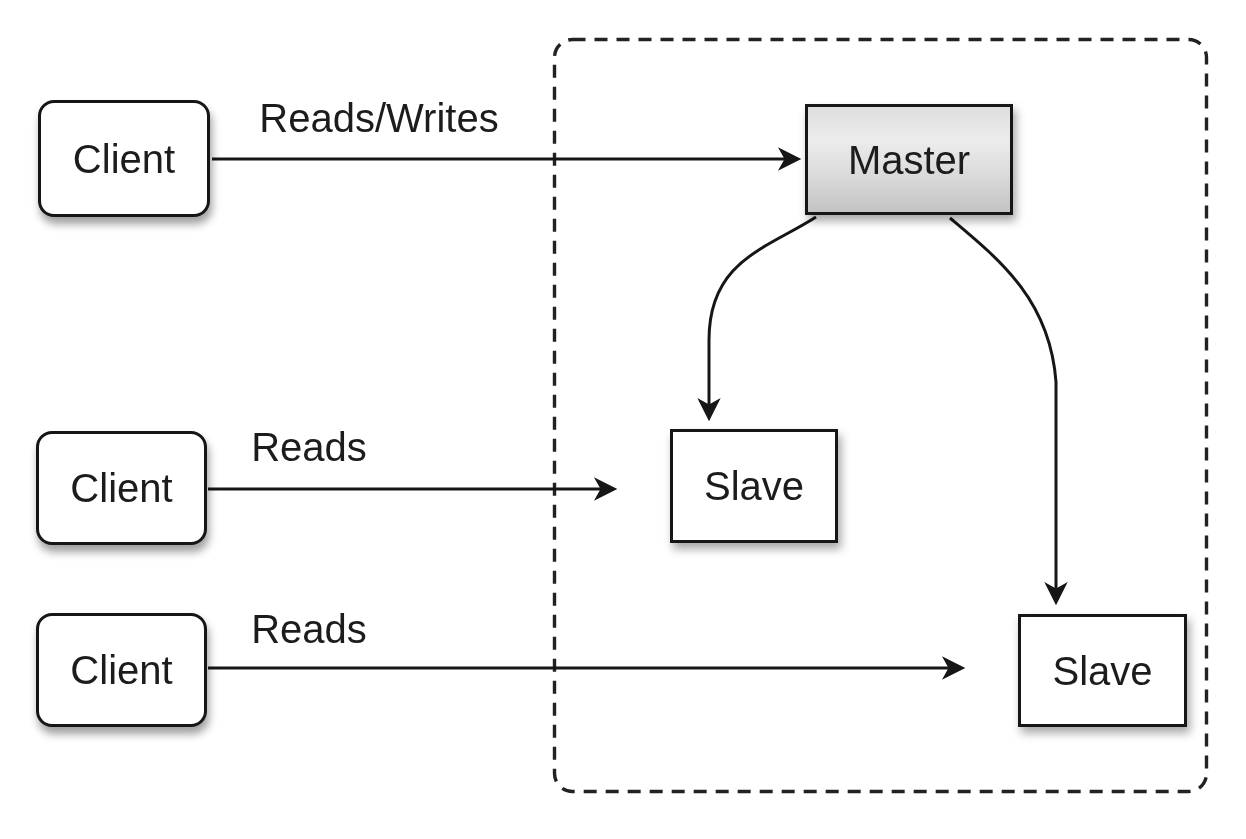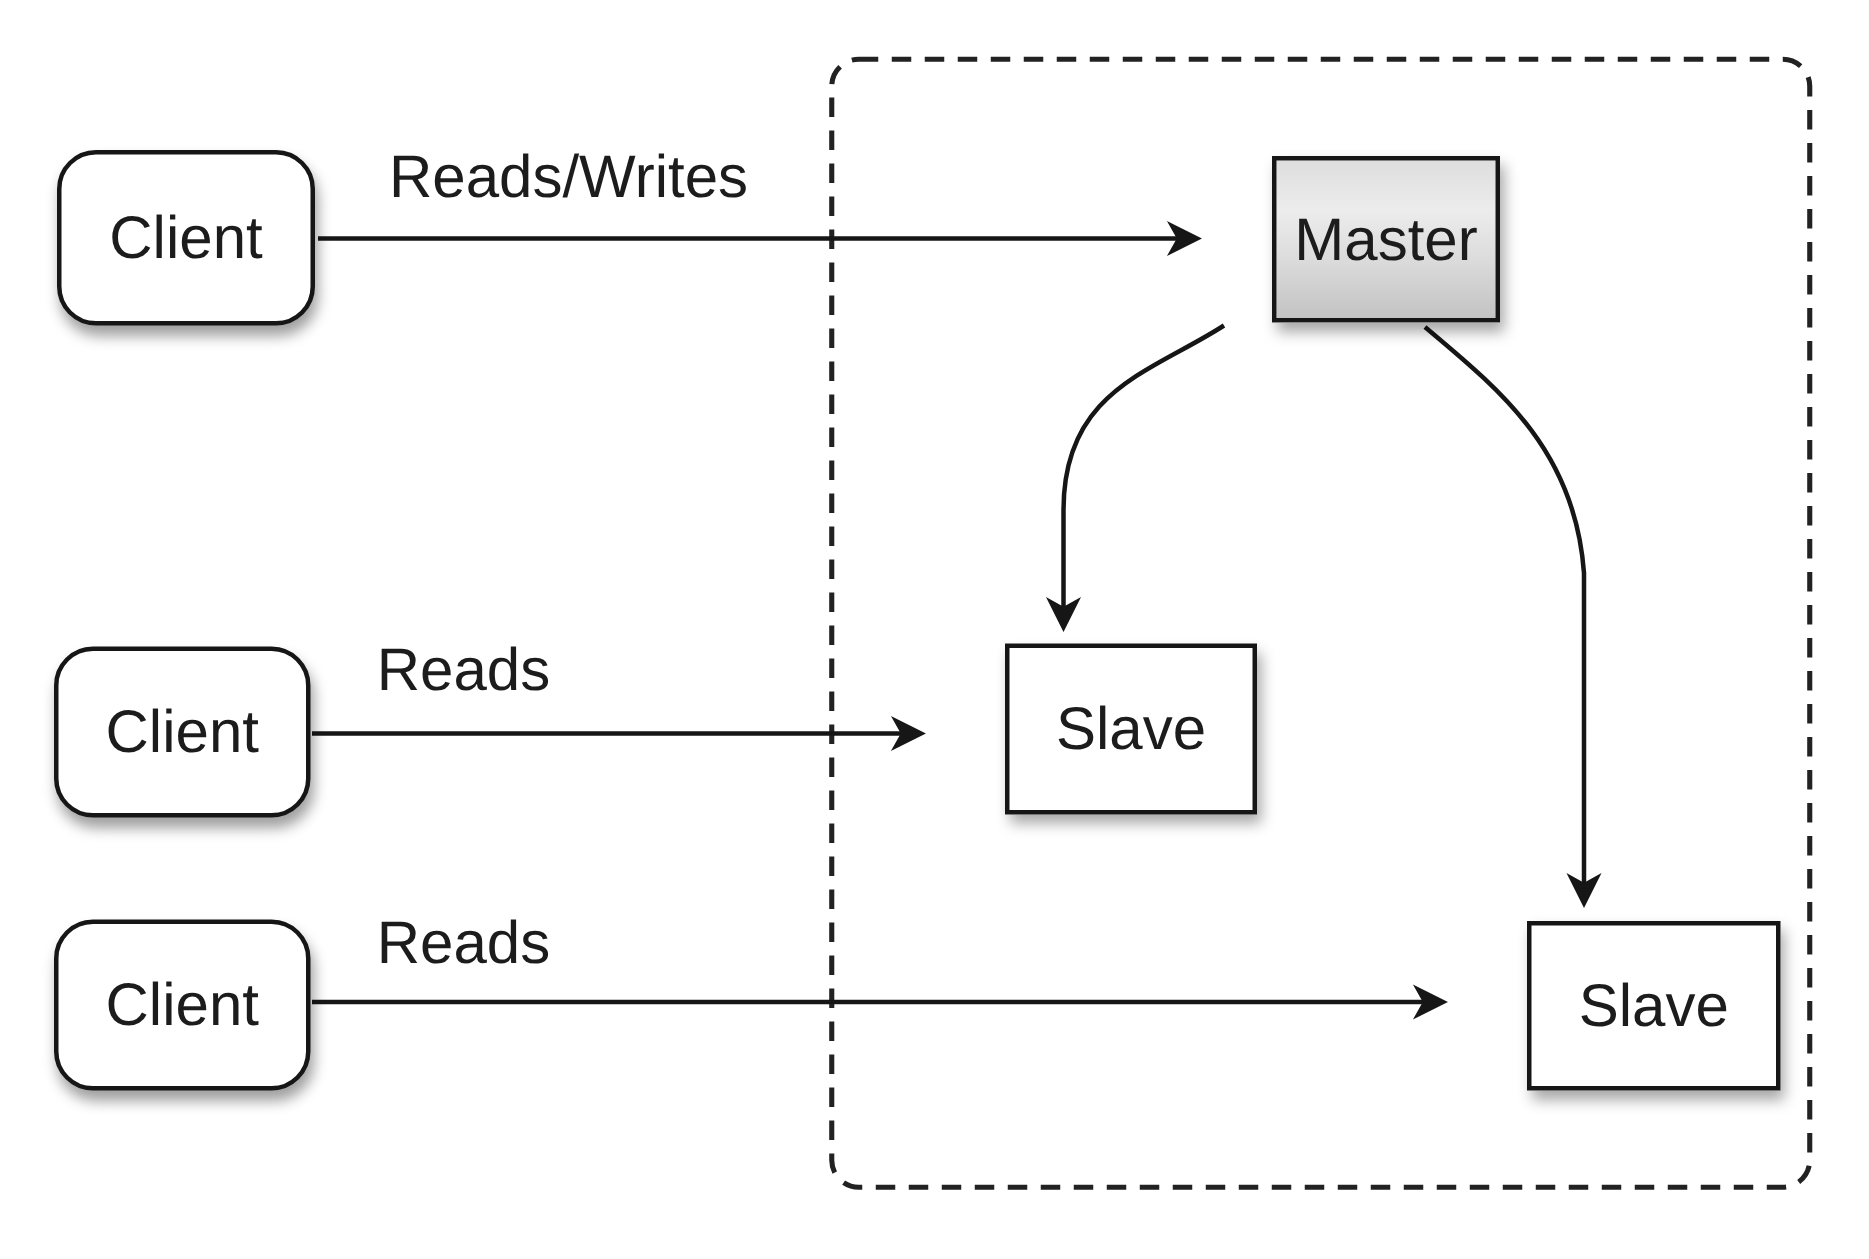--- a/index.html
+++ b/index.html
@@ -29,21 +29,21 @@
     justify-content: center;
     box-sizing: border-box;
     border: 3.5px solid #161616;
     background: #ffffff;
     color: #1c1c1c;
     font-size: 40px;
     line-height: 1;
     box-shadow: 3px 6px 9px rgba(0,0,0,0.35);
   }
   .node.client {
-    border-radius: 26px;
+    border-radius: 16px;
     box-shadow: 2px 7px 9px rgba(0,0,0,0.38);
   }
   .node.master {
     background: linear-gradient(180deg, #dedede 0%, #ececec 32%, #dcdcdc 62%, #c3c3c3 100%);
   }
   .node.slave {
     background: #ffffff;
     margin-left: 48px;
   }
   .edge-label {
@@ -86,21 +86,21 @@
   </div>
 
   <div class="node client" style="left:36px; top:431px; width:171px; height:114px;">
     <span>Client</span>
   </div>
 
   <div class="node client" style="left:36px; top:613px; width:171px; height:114px;">
     <span>Client</span>
   </div>
 
-  <div class="node master" style="left:848px; top:104px; width:152px; height:111px;">
+  <div class="node master" style="left:805px; top:104px; width:208px; height:111px;">
     <span>Master</span>
   </div>
 
   <div class="node slave" style="left:622px; top:429px; width:168px; height:114px;">
     <span>Slave</span>
   </div>
 
   <div class="node slave" style="left:970px; top:614px; width:169px; height:113px;">
     <span>Slave</span>
   </div>

